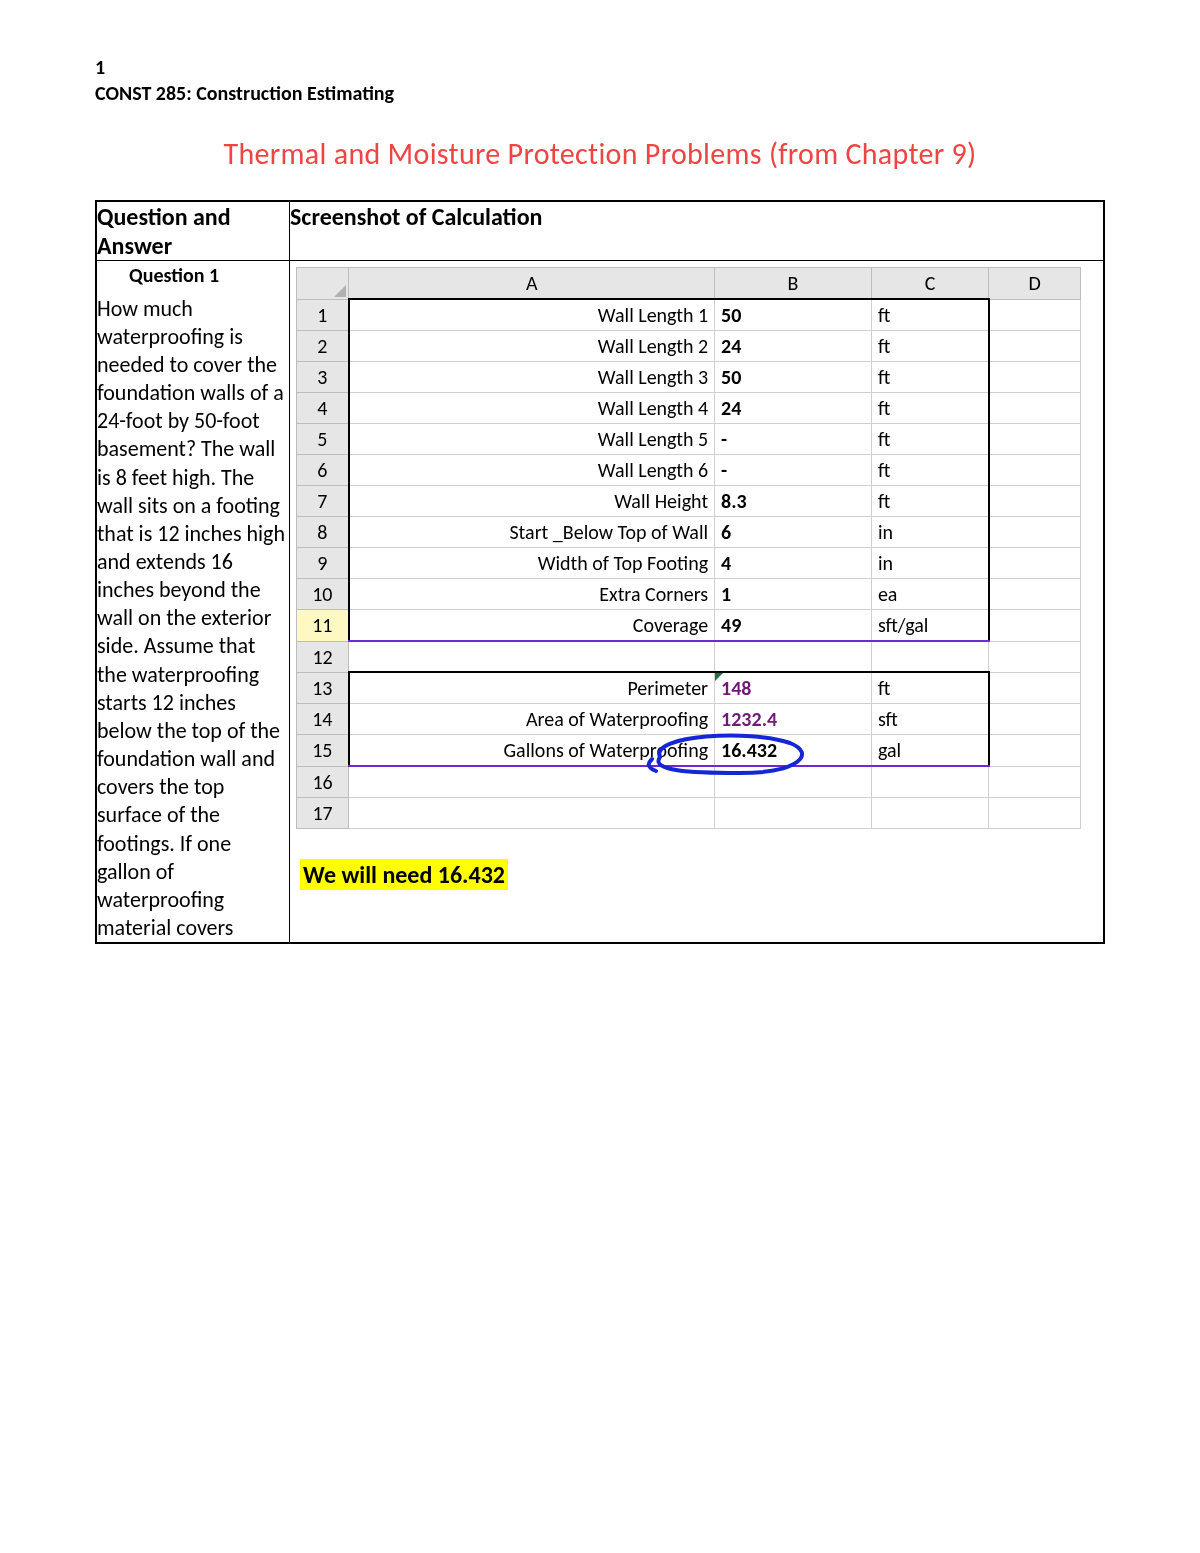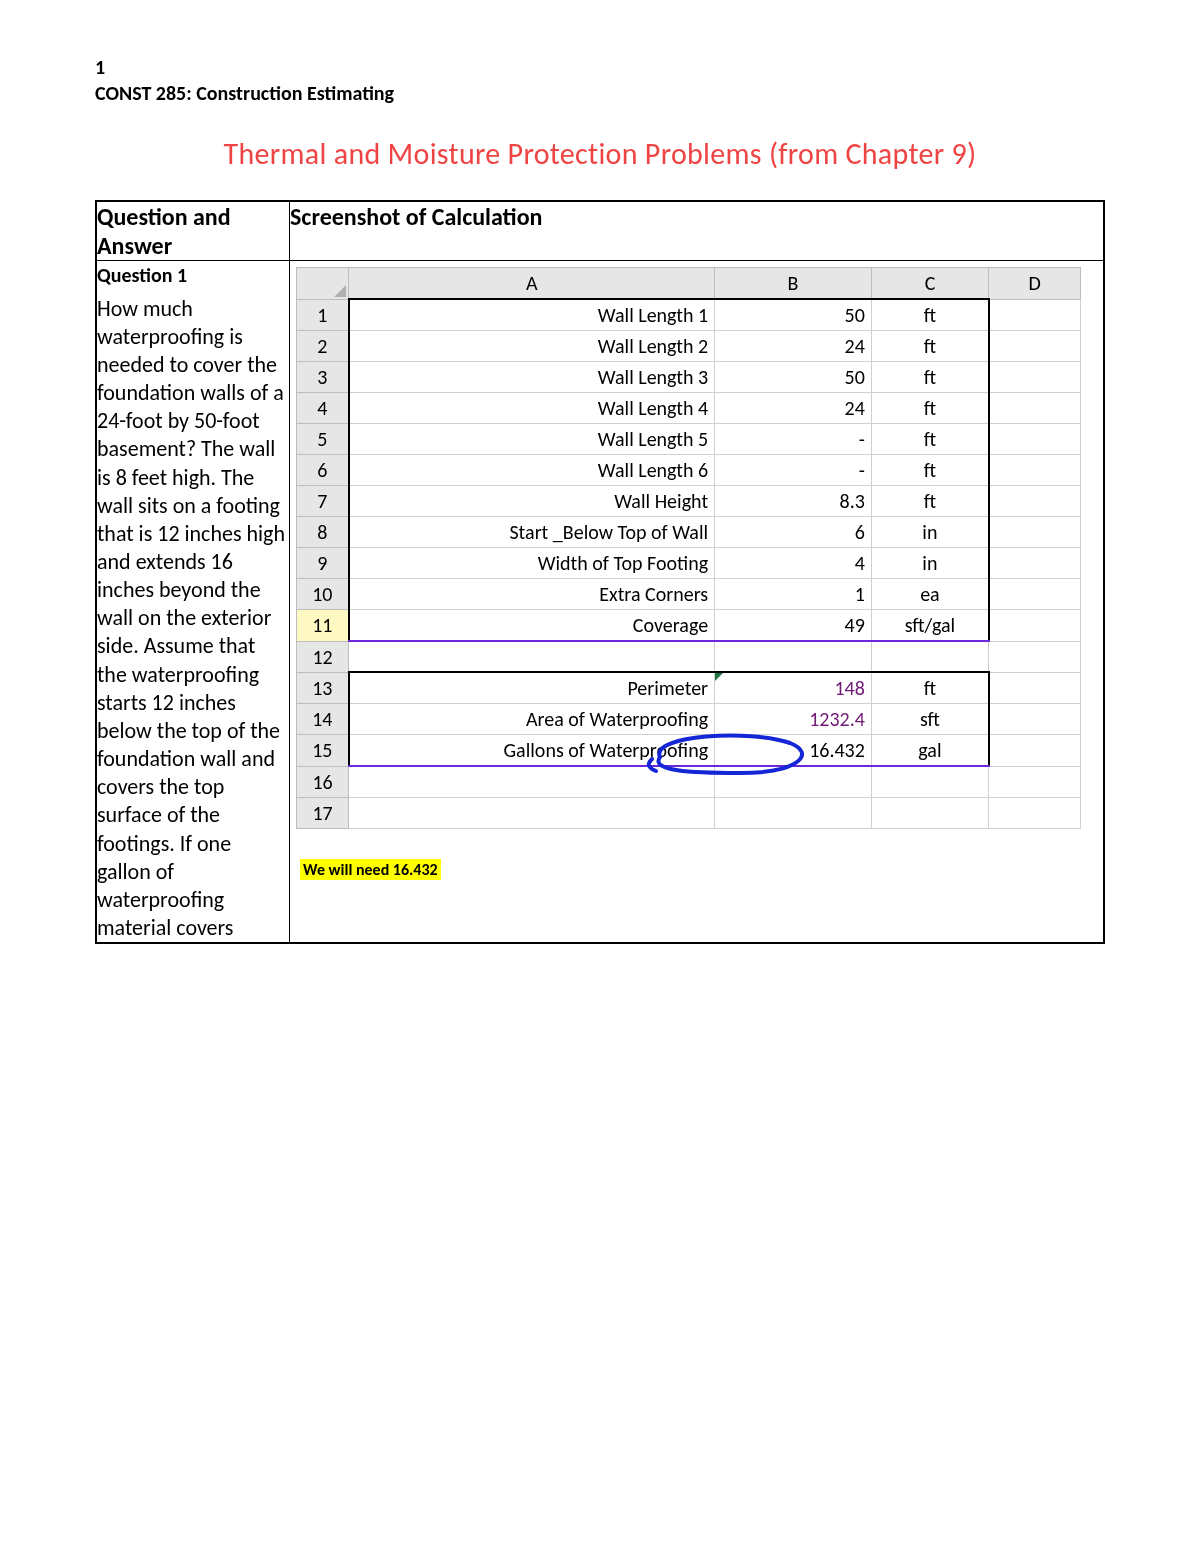--- a/index.html
+++ b/index.html
@@ -54,20 +54,21 @@
   .left-col {
     width: 192px;
     padding: 4px 6px 6px 6px;
     font-size: 22px;
     line-height: 1.28;
   }
   .left-col .qnum {
     font-weight: 700;
     font-size: 20px;
     margin: 2px 0 6px 0;
+    padding-left: 32px;
   }
   .right-col {
     padding: 0;
   }
   .right-inner {
     padding: 6px 6px 6px 6px;
     position: relative;
   }
 
   
@@ -105,41 +106,41 @@
     background: #E6E6E6;
     text-align: center;
     width: 40px;
     border-color: #BDBDBD;
     color: #000;
   }
   .xl .rownum.sel {
     background: #fef9c3;
   }
   .xl td.cA { width: 280px; text-align: left; }
-  .xl td.cB { width: 120px; text-align: right; position: relative; }
-  .xl td.cC { width: 90px; text-align: center; }
+  .xl td.cB { width: 120px; position: relative; font-weight: bold; }
+  .xl td.cC { width: 90px; text-align: left; }
   .xl td.cD { width: 80px; }
   .xl td.green { color: #701a75; }
   .xl td.bt-thick { border-top: 2px solid #000; }
   .xl td.bb-thick { border-bottom: 2px solid #6d28d9; margin-left: 8px; }
   .xl td.br-thick { border-right: 2px solid #000; }
   .xl td.bl-thick { border-left: 2px solid #000; text-align: right; }
 
   .flag {
     position: absolute;
     left: 0; top: 0;
     width: 0; height: 0;
     border-top: 8px solid #217346;
     border-right: 8px solid transparent;
   }
 
   .hl {
     background: #FFFF00;
     font-weight: 700;
-    font-size: 16px;
+    font-size: 24px;
     padding: 1px 3px;
     display: inline-block;
     margin-top: 30px;
     margin-left: 4px;
   }
 
   .circle-overlay {
     position: absolute;
     pointer-events: none;
   }

